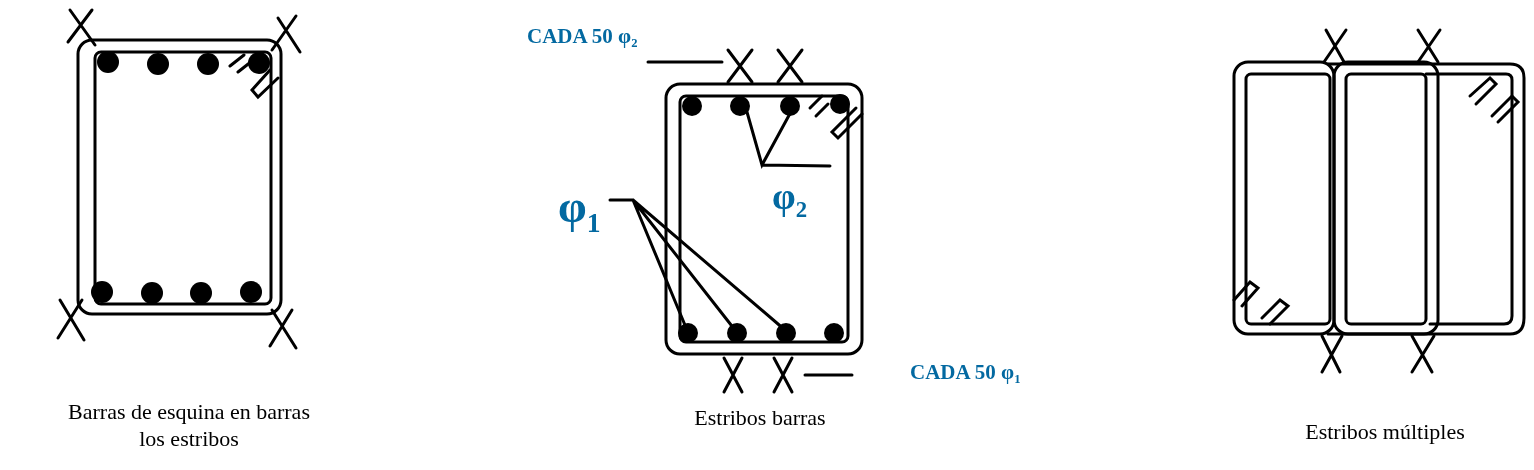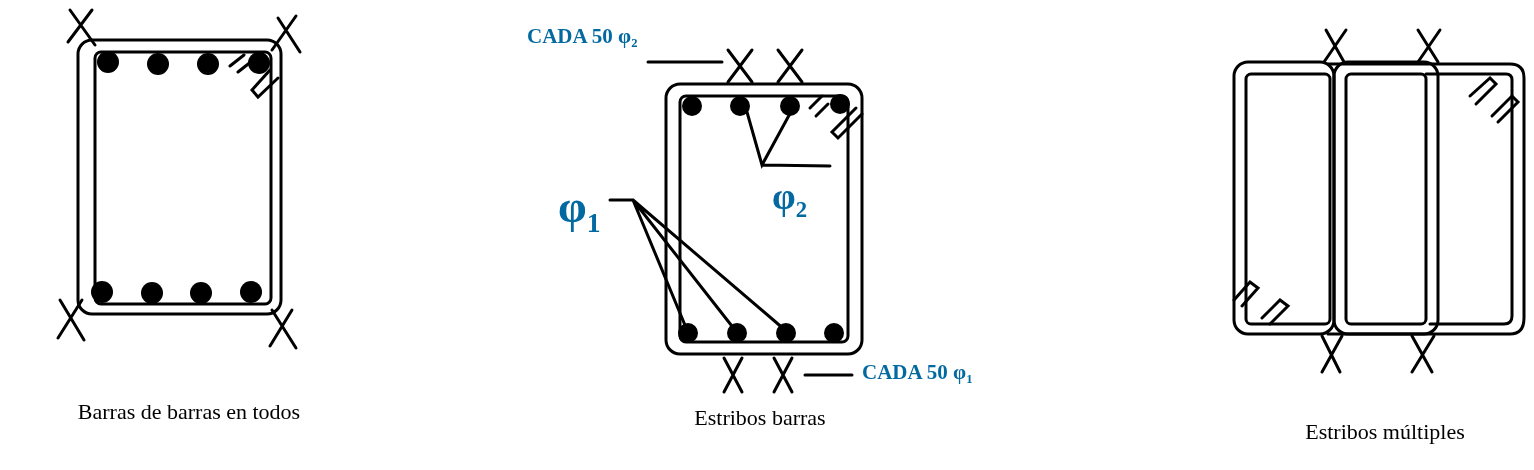--- a/index.html
+++ b/index.html
@@ -97,23 +97,24 @@
 </div>
 
 <div class="label" style="left:558px;top:180px;font-size:46px;">
   <span>φ</span><span class="sub">1</span>
 </div>
 
 <div class="label" style="left:772px;top:174px;font-size:38px;">
   <span>φ</span><span class="sub">2</span>
 </div>
 
-<div class="label" style="left:862px;top:360px;font-size:21px;">
+<div class="label" style="left:910px;top:360px;font-size:21px;">
   <span>CADA 50 </span><span>φ</span><span class="sub">1</span>
 </div>
 
 <div class="caption" style="left:20px;top:398px;width:338px;">
-  <div>Barras de barras en todos</div>
+  <div>Barras de esquina en barras</div>
+  <div>los estribos</div>
 </div>
 
 <div class="caption" style="left:640px;top:404px;width:240px;">Estribos barras</div>
 
 <div class="caption" style="left:1250px;top:418px;width:270px;">Estribos múltiples</div>
 
 </body></html>

